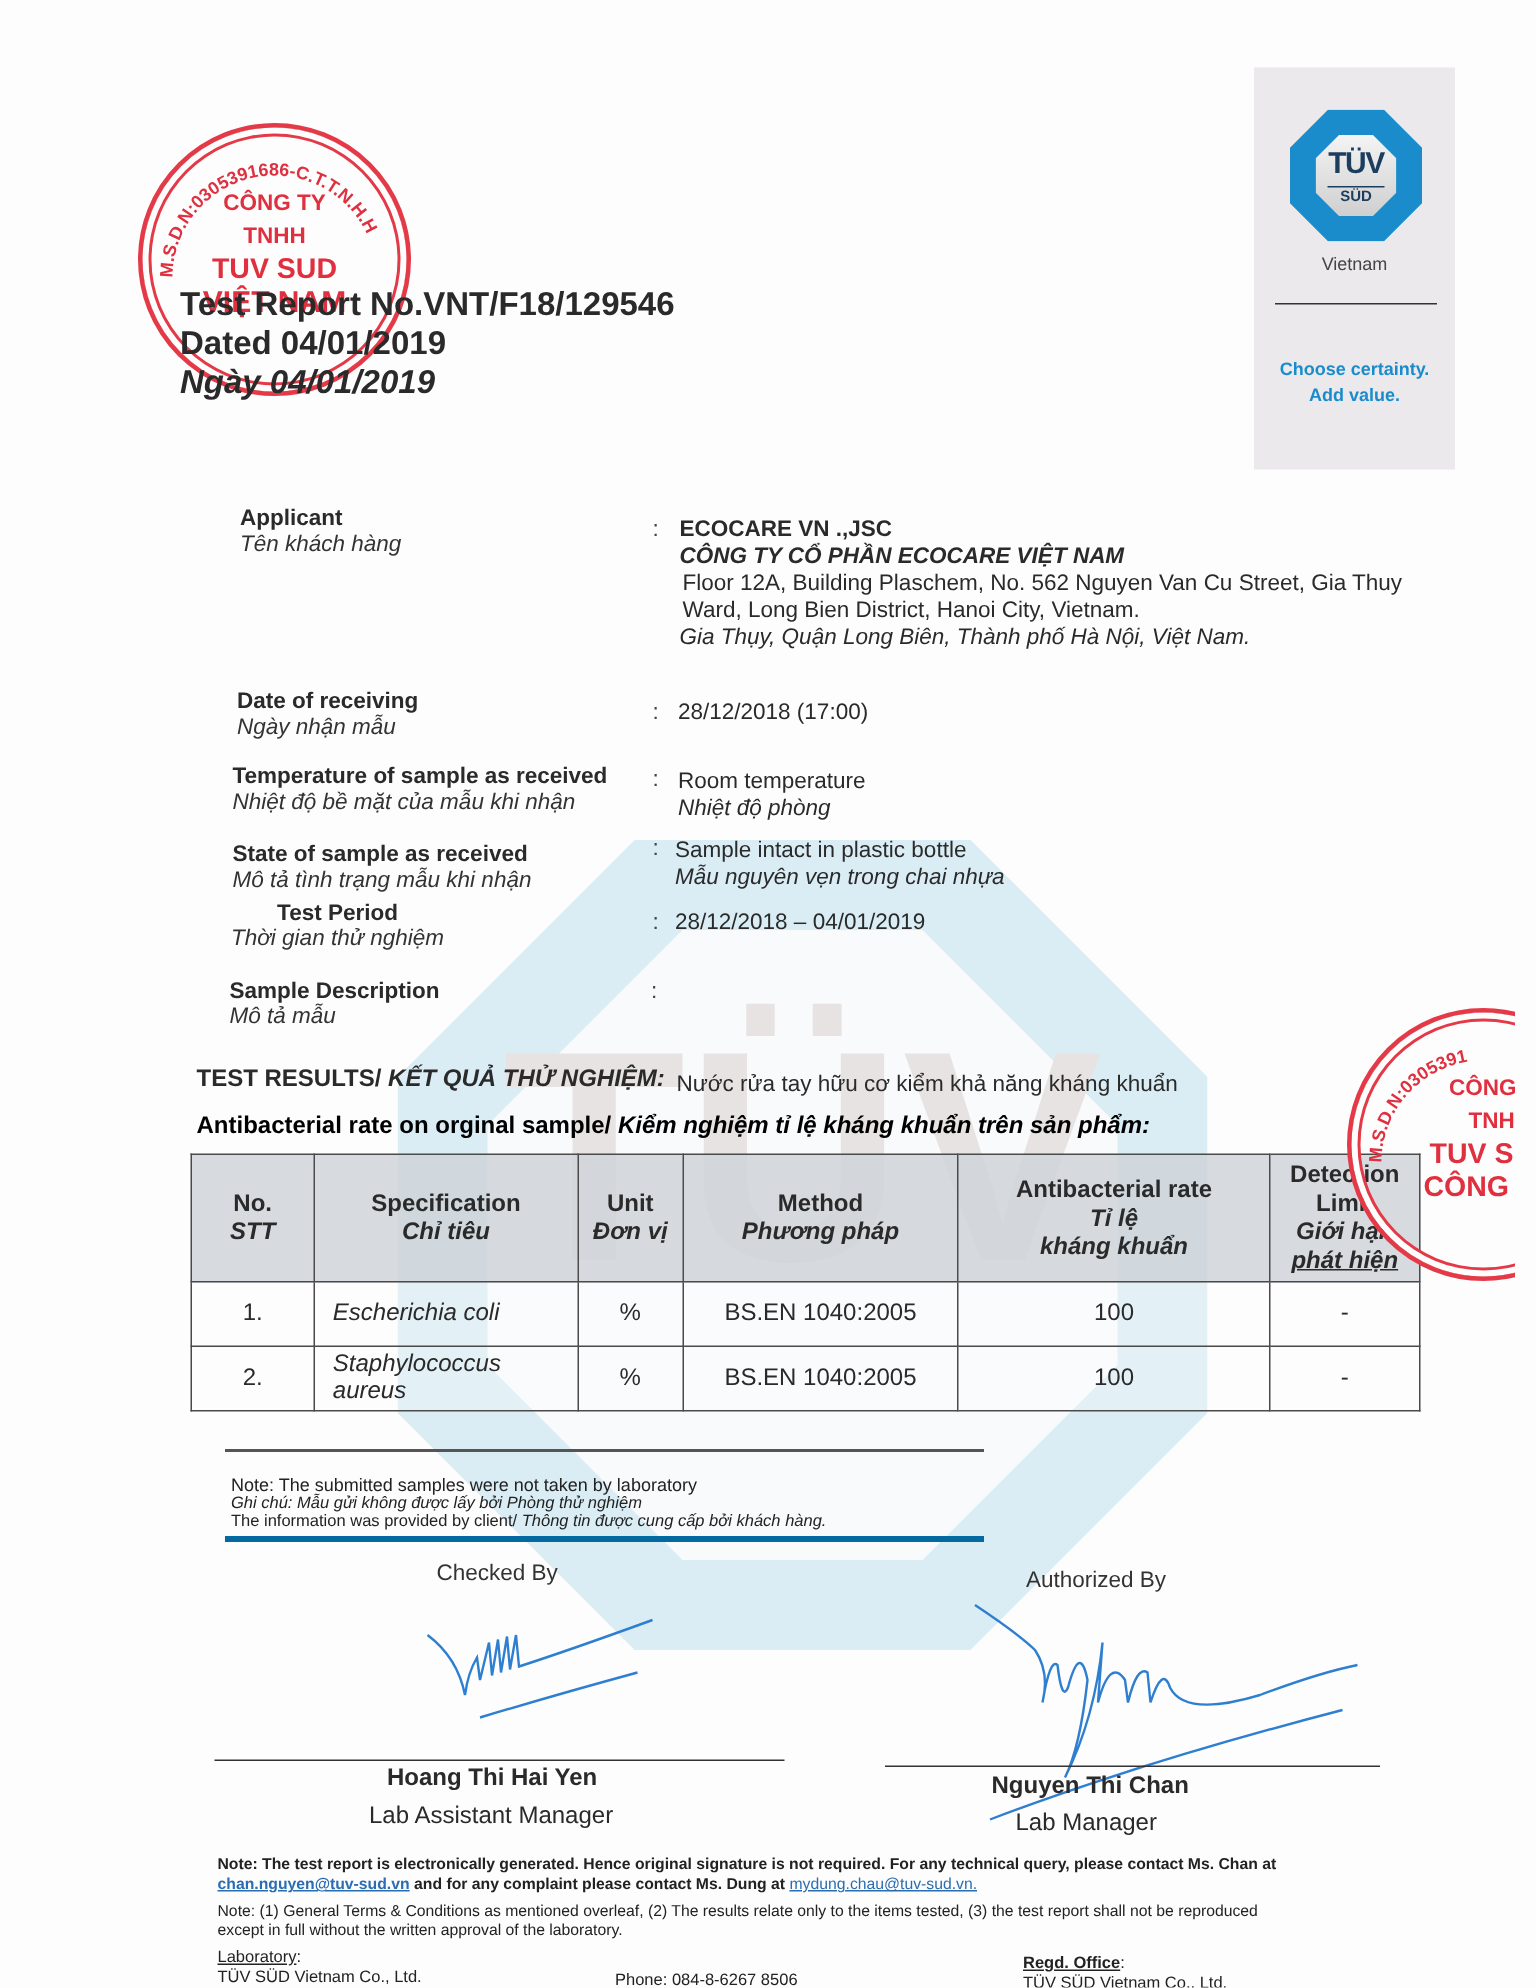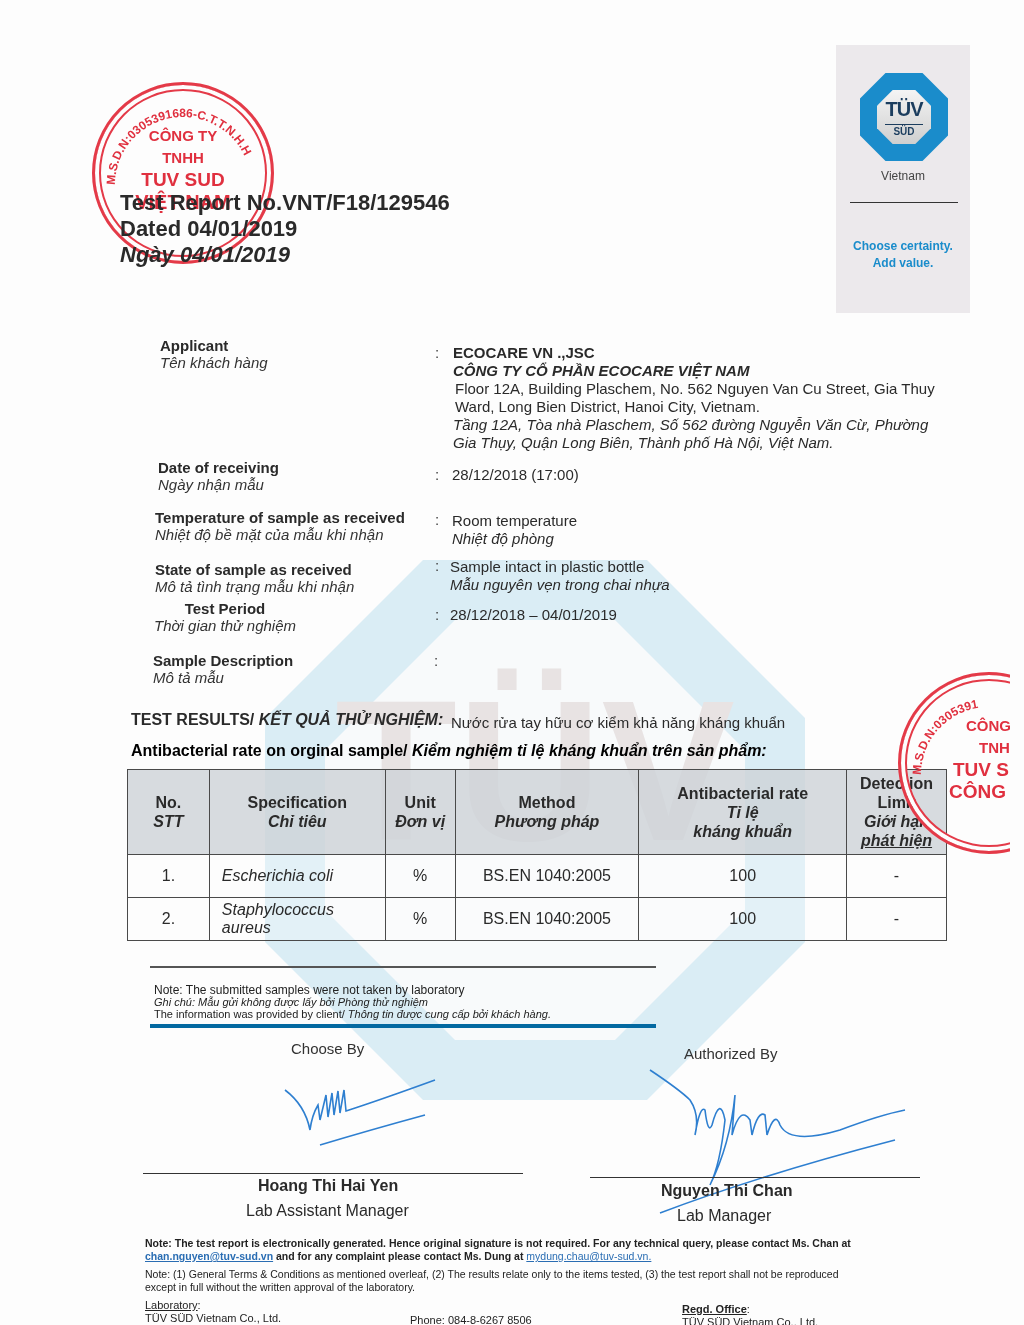--- a/index.html
+++ b/index.html
@@ -112,21 +112,20 @@
 <div class="abs" style="left:160px; top:337px;">
   <div class="lbl-en">Applicant</div>
   <div class="lbl-vi">Tên khách hàng</div>
 </div>
 <div class="abs colon" style="left:435px; top:344px;">:</div>
 <div class="abs val" style="left:453px; top:344px;">
   <div class="val-b">ECOCARE VN .,JSC</div>
   <div class="val-b val-i">CÔNG TY CỔ PHẦN ECOCARE VIỆT NAM</div>
   <div style="margin-left:2px;">Floor 12A, Building Plaschem, No. 562 Nguyen Van Cu Street, Gia Thuy</div>
   <div style="margin-left:2px;">Ward, Long Bien District, Hanoi City, Vietnam.</div>
-  <div class="val-i">Tầng 12A, Tòa nhà Plaschem, Số 562 đường Nguyễn Văn Cừ, Phường</div>
   <div class="val-i">Gia Thụy, Quận Long Biên, Thành phố Hà Nội, Việt Nam.</div>
 </div>
 
 <div class="abs" style="left:158px; top:459px;">
   <div class="lbl-en">Date of receiving</div>
   <div class="lbl-vi">Ngày nhận mẫu</div>
 </div>
 <div class="abs colon" style="left:435px; top:466px;">:</div>
 <div class="abs val" style="left:452px; top:466px;">28/12/2018 (17:00)</div>
 
@@ -246,21 +245,21 @@
   </div>
 </div>
 <div class="abs" style="left:1010px; top:660px; width:14px; height:220px; background:#fdfdfd;"></div>
 
 <div class="abs note-block">
   <div style="font-size:12px;">Note: The submitted samples were not taken by laboratory</div>
   <div style="font-style:italic;">Ghi chú: Mẫu gửi không được lấy bởi Phòng thử nghiệm</div>
   <div><span>The information was provided by client/ </span><span style="font-style:italic;">Thông tin được cung cấp bởi khách hàng.</span></div>
 </div>
 
-<div class="abs sig-label" style="left:291px; top:1040px;">Choose By</div>
+<div class="abs sig-label" style="left:291px; top:1040px;">Checked By</div>
 <svg class="abs" style="left:280px; top:1075px;" width="160" height="75" viewBox="0 0 160 75">
   <path d="M 5 15 Q 25 30 30 55 Q 32 40 38 30 L 40 45 L 46 20 L 48 42 L 52 18 L 54 40 L 58 16 L 60 38 L 64 15 L 66 36 Q 100 25 155 5" stroke="#2e7fd0" stroke-width="1.6" fill="none"></path>
   <path d="M 40 70 Q 90 55 145 40" stroke="#2e7fd0" stroke-width="1.6" fill="none"></path>
 </svg>
 <div class="abs" style="left:143px; top:1173px; width:380px; border-top:1.5px solid #333;"></div>
 <div class="abs sig-name" style="left:258px; top:1177px;">Hoang Thi Hai Yen</div>
 <div class="abs sig-title" style="left:246px; top:1202px;">Lab Assistant Manager</div>
 
 <div class="abs sig-label" style="left:684px; top:1045px;">Authorized By</div>
 <svg class="abs" style="left:640px; top:1065px;" width="280" height="160" viewBox="0 0 280 160">

